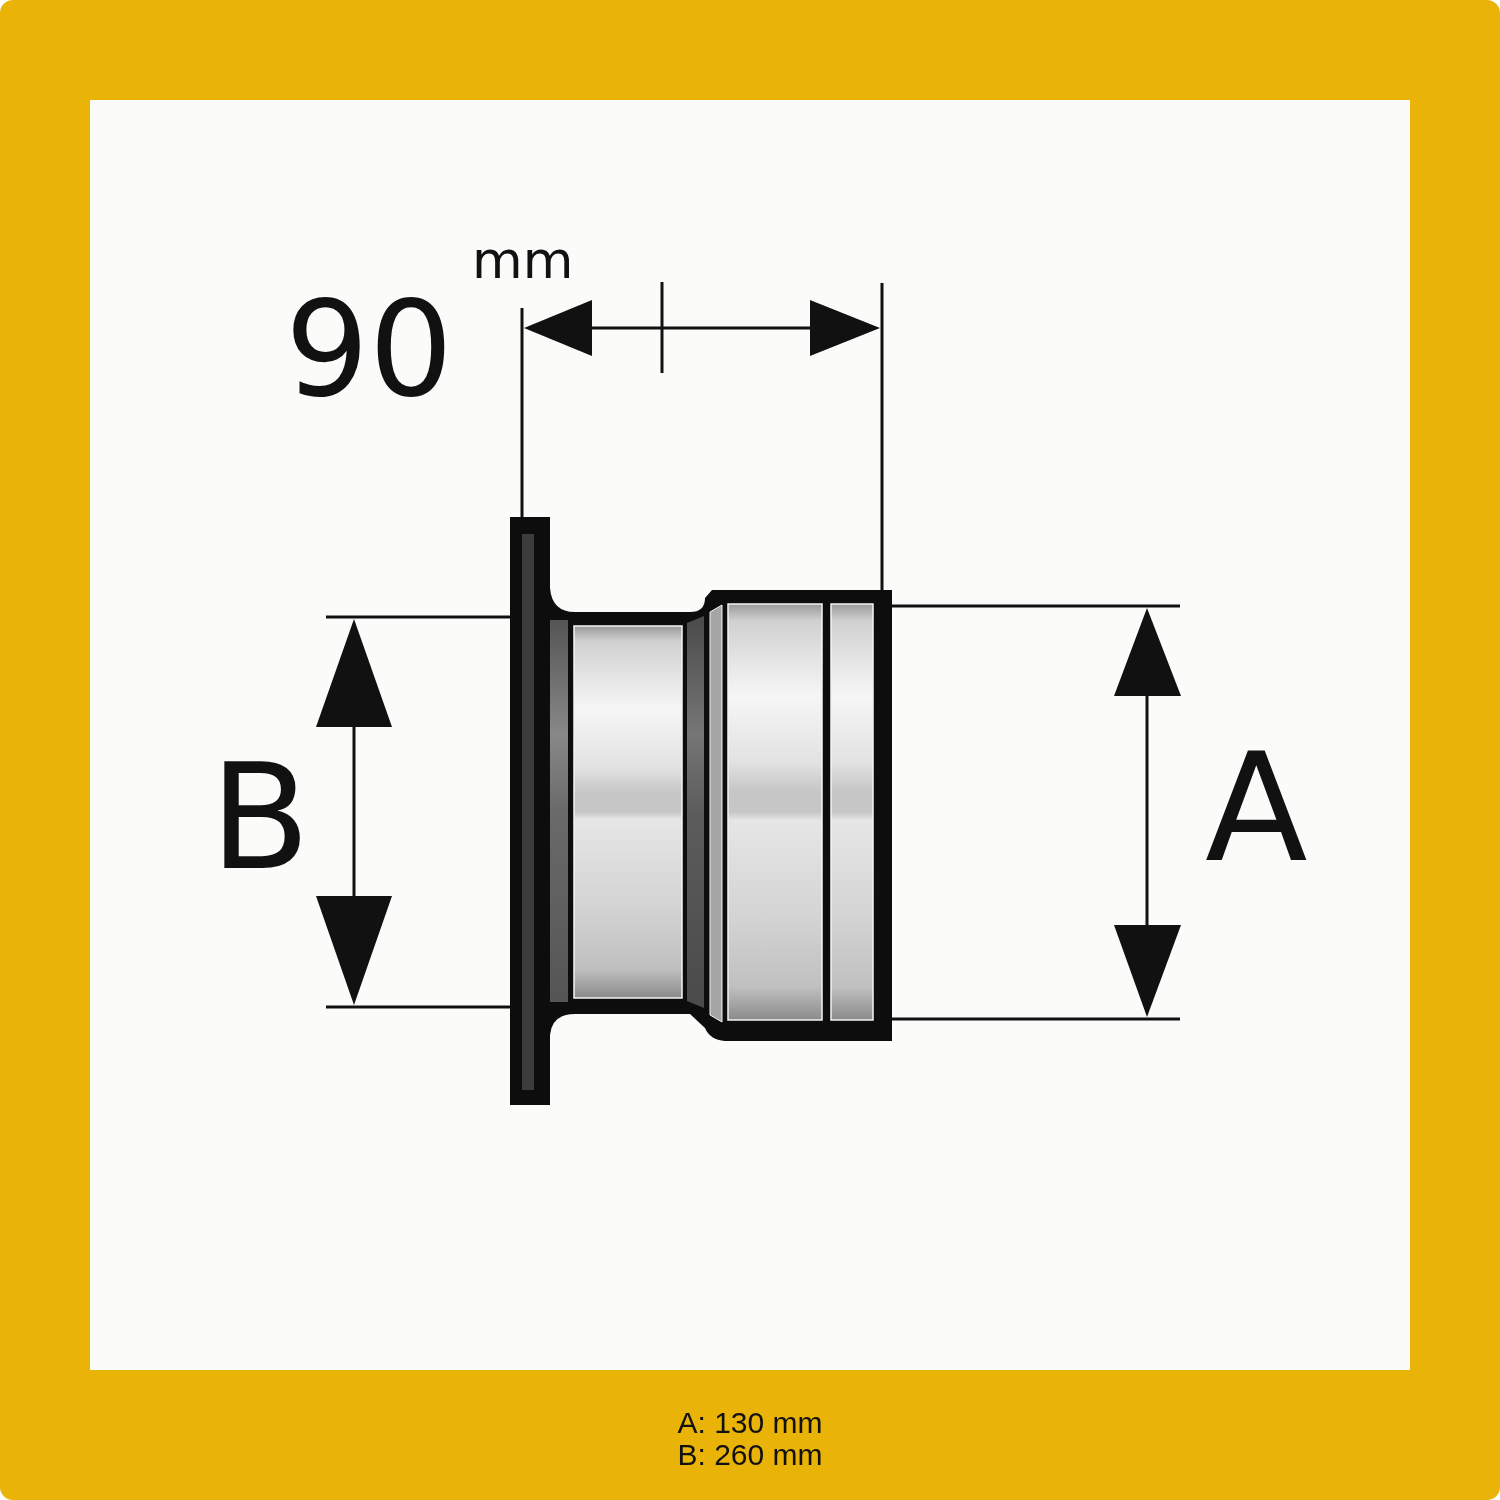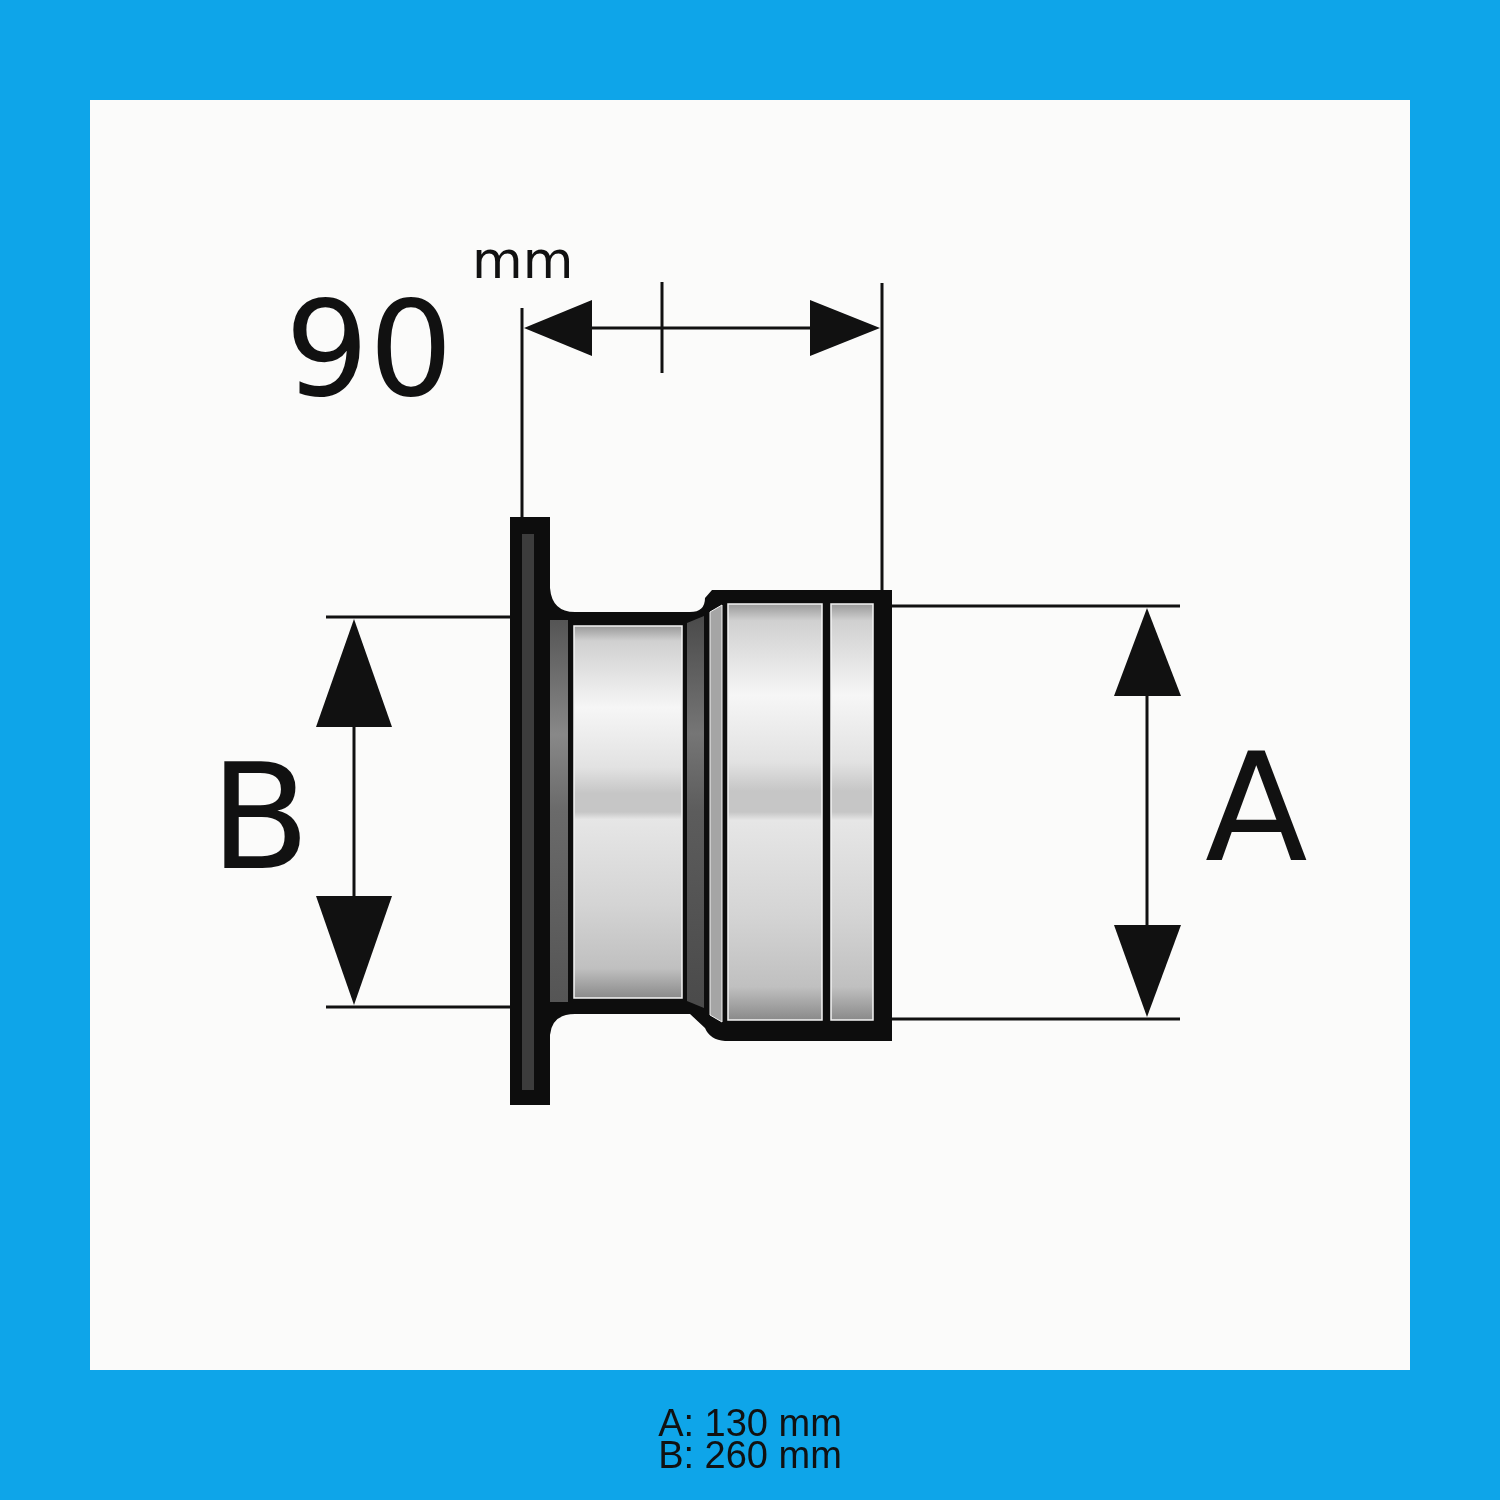--- a/index.html
+++ b/index.html
@@ -1,22 +1,22 @@
 <!DOCTYPE html>
 <html><head>
   <meta charset="utf-8">
   <style>
     html, body { margin: 0; padding: 0; background: #ffffff; }
     body { width: 1500px; height: 1500px; position: relative; overflow: hidden; }
-    .canvas { position: absolute; left: 0; top: 0; width: 1500px; height: 1500px; background: #0ea5e9; }
+    .canvas { position: absolute; left: 0; top: 0; width: 1500px; height: 1500px; background: #eab308; border-radius: 13px; }
     .paper { position: absolute; left: 90px; top: 100px; width: 1320px; height: 1270px; background: #fbfbfa; }
     svg { position: absolute; left: 0; top: 0; }
     .lbl { font-family: "DejaVu Sans", sans-serif; fill: #111; }
     .caption { position: absolute; left: 0; width: 1500px; text-align: center;
-               font-family: "Liberation Sans", sans-serif; font-size: 38px; line-height: 32px; color: #111; }
+               font-family: "Liberation Sans", sans-serif; font-size: 30px; line-height: 32px; color: #111; }
     .caption-line { display: block; }
   </style>
 </head>
 <body>
 
 <div class="canvas">
   <div class="paper"></div>
 
   <svg width="1500" height="1500" viewBox="0 0 1500 1500">
     <defs>

